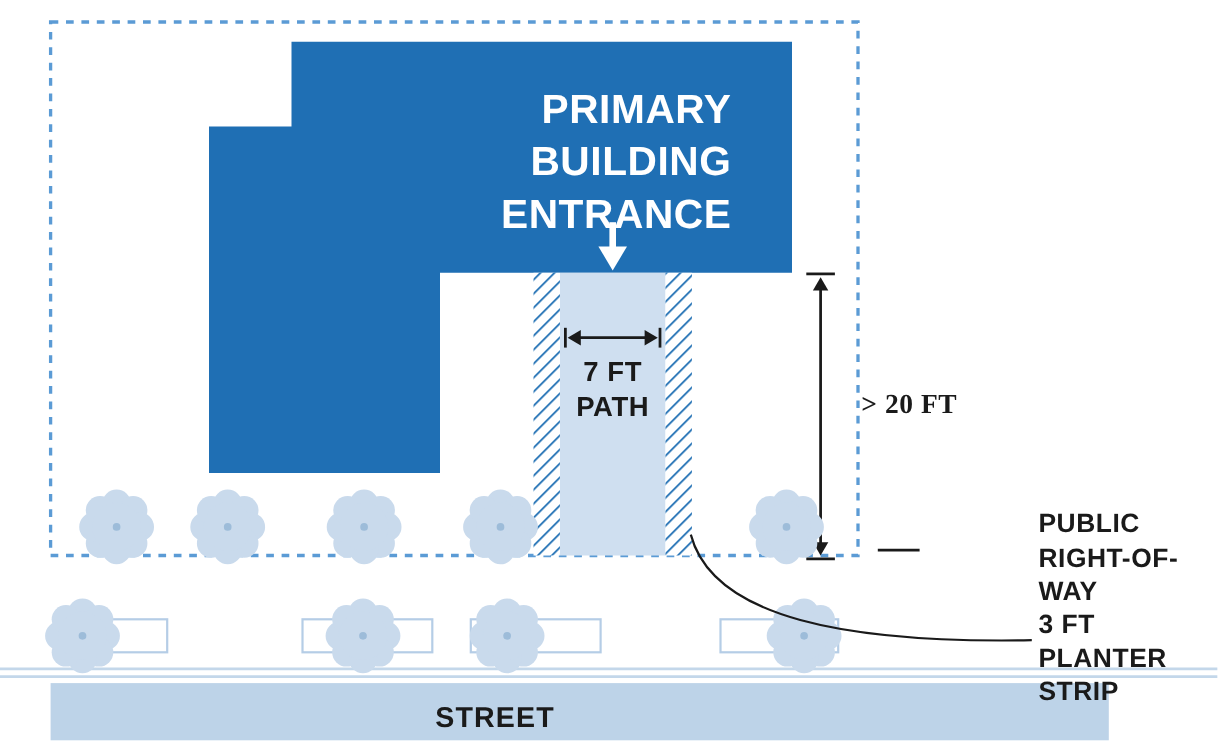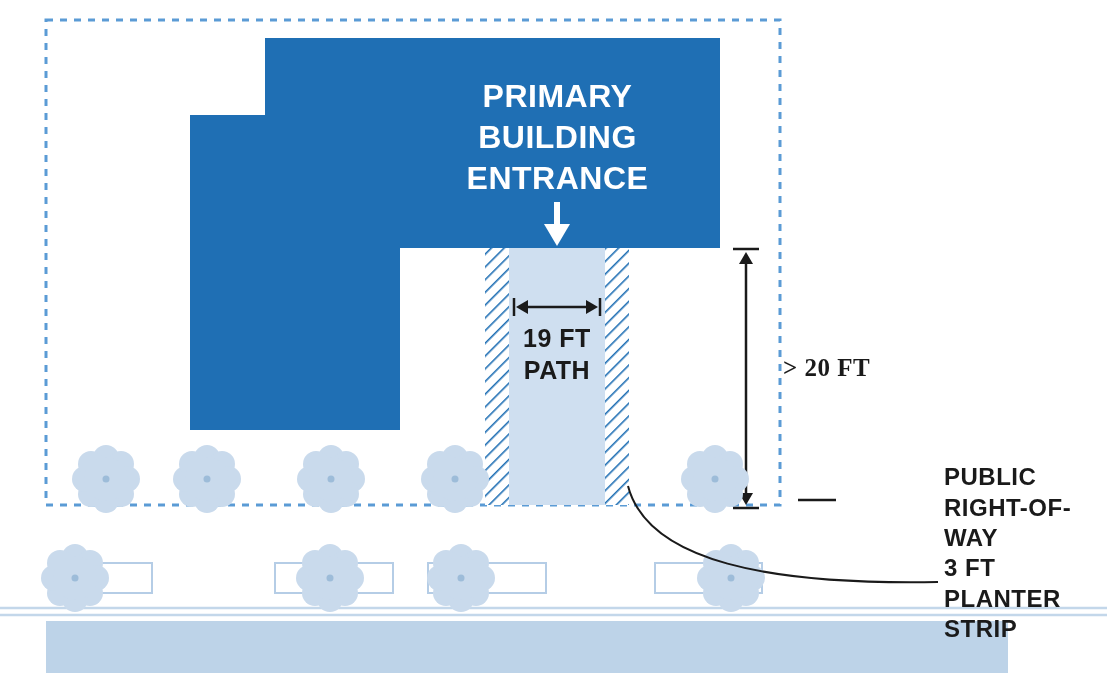--- a/index.html
+++ b/index.html
@@ -15,23 +15,23 @@
   .label {
     position: absolute;
     font-weight: 700;
     color: #1a1a1a;
     white-space: pre-line;
     line-height: 1.28;
     letter-spacing: 0.5px;
   }
   .entrance {
     left: 450px; top: 76px; width: 215px;
-    text-align: center;
+    text-align: right;
     color: #ffffff;
-    font-size: 32px;
+    font-size: 37px;
   }
   .pathlabel {
     left: 500px; top: 322px; width: 114px;
     text-align: center;
     font-size: 25px;
   }
   .setback {
     left: 783px; top: 352px;
     font-size: 25px;
     white-space: nowrap;
@@ -136,26 +136,27 @@
 
     <line x1="798" y1="500" x2="836" y2="500" stroke="#1a1a1a" stroke-width="2.5"></line>
 
     <path d="M 628 486 C 648 562 770 585 938 582" fill="none" stroke="#1a1a1a" stroke-width="2"></path>
   </svg>
 
   <div class="label entrance">PRIMARY
 BUILDING
 ENTRANCE</div>
 
-  <div class="label pathlabel">19 FT
+  <div class="label pathlabel">7 FT
 PATH</div>
 
   <div class="label setback">&gt; 20 FT</div>
 
   <div class="label rowlabel">PUBLIC
 RIGHT-OF-WAY</div>
 
   <div class="label planterlabel">3 FT
 PLANTER
 STRIP</div>
 
+  <div class="label streetlabel">STREET</div>
 
 </div>
 
 </body></html>

